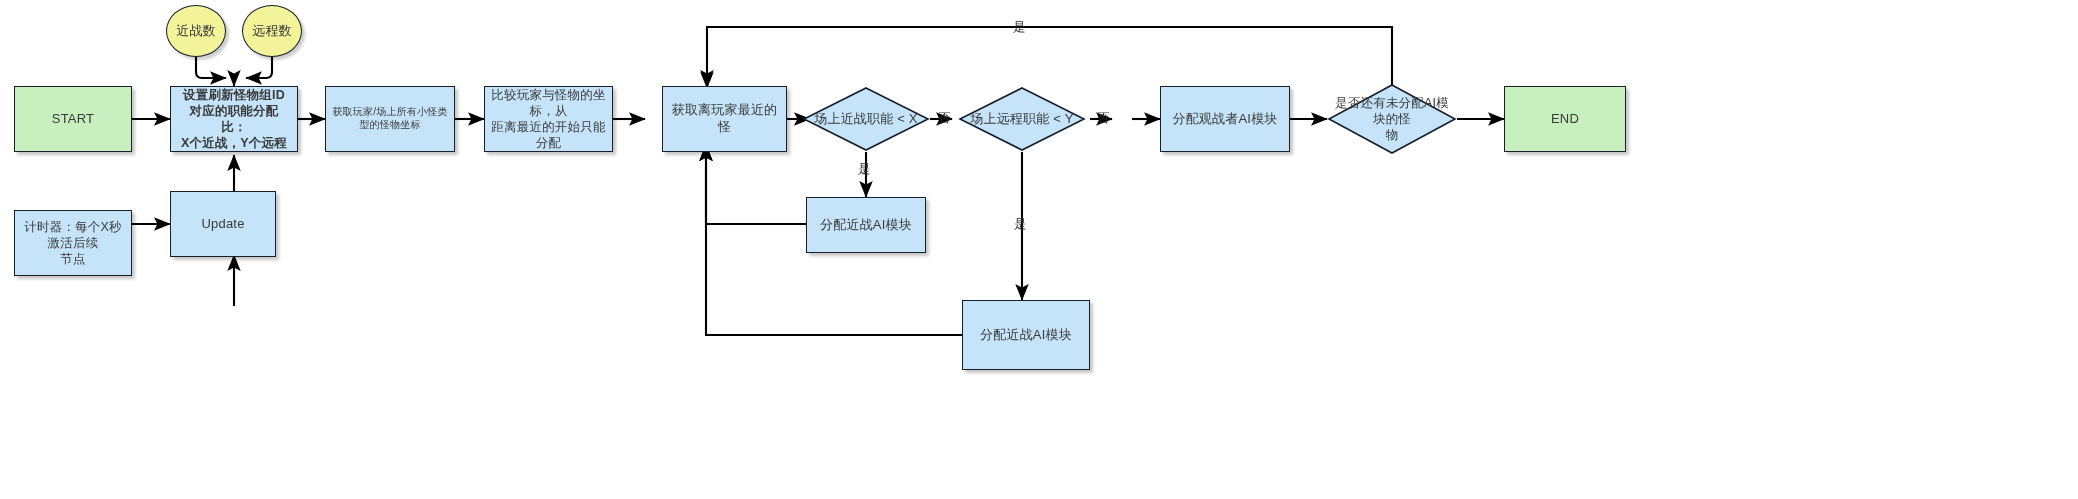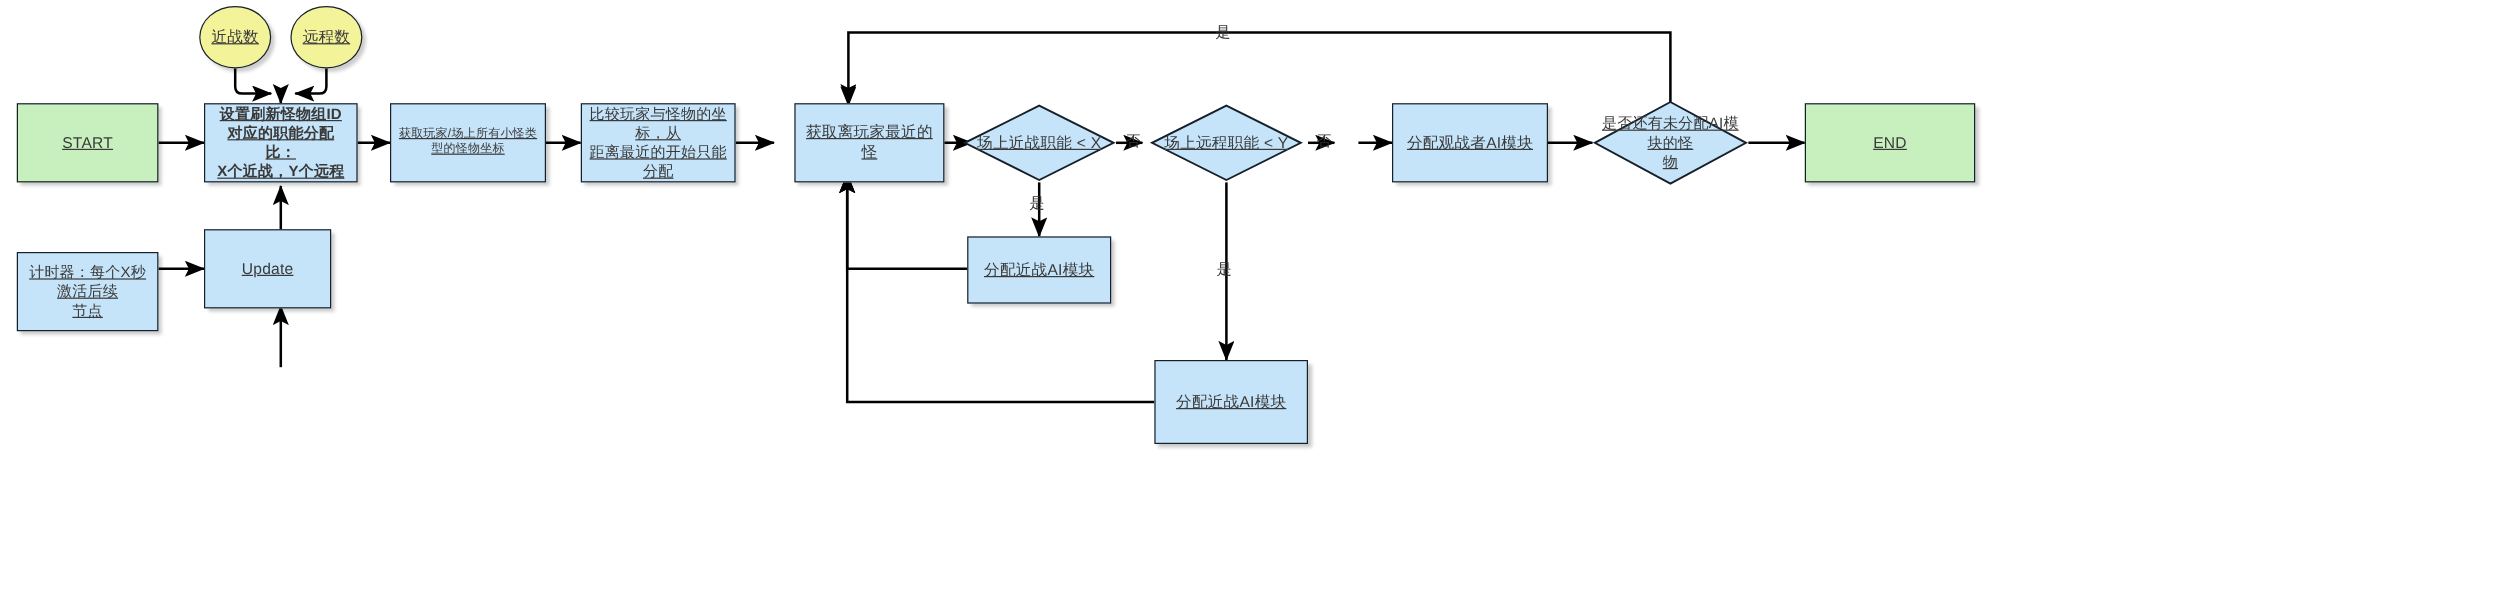--- a/index.html
+++ b/index.html
@@ -32,21 +32,20 @@
     position: absolute;
     box-sizing: border-box;
     display: flex;
     align-items: center;
     justify-content: center;
     text-align: center;
     font-size: 13px;
     line-height: 1.28;
     color: #3a3a3a;
     letter-spacing: 0.2px;
-    text-decoration: underline;
   }
   .node .label {
     display: block;
     padding: 0 6px;
     white-space: pre-line;
   }
 
   .rect {
     border: 1.4px solid #17202a;
     box-shadow: 3px 3px 3px rgba(0,0,0,0.22);
@@ -219,21 +218,21 @@
   </div>
 
   <div class="node diamond" style="left:1327px; top:83px; width:130px; height:72px; font-size:12.5px;">
     <svg class="dshape" viewBox="0 0 130 72" preserveAspectRatio="none">
       <polygon points="65,2 128,36 65,70 2,36" fill="#c5e4f9" stroke="#17202a" stroke-width="1.6"></polygon>
     </svg>
     <span class="label">是否还有未分配AI模块的怪
 物</span>
   </div>
 
-  <div class="node rect green" style="left:1504px; top:86px; width:142px; height:66px;">
+  <div class="node rect green" style="left:1504px; top:86px; width:122px; height:66px;">
     <span class="label">END</span>
   </div>
 
   <div class="edge-label" style="left:1013px; top:19px;">是</div>
 
   <div class="edge-label" style="left:938px; top:110px;">否</div>
 
   <div class="edge-label" style="left:1097px; top:110px;">否</div>
 
   <div class="edge-label" style="left:858px; top:161px;">是</div>

